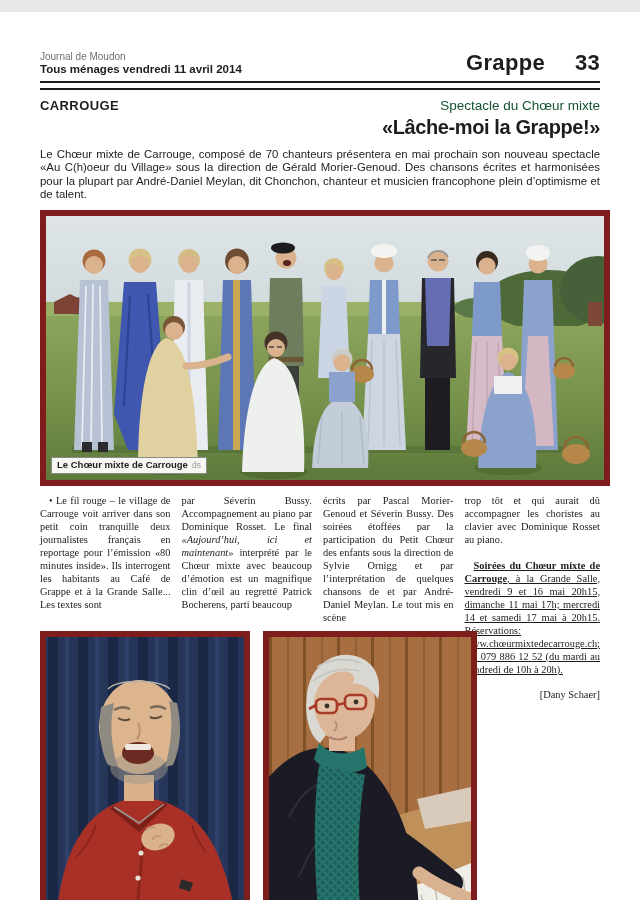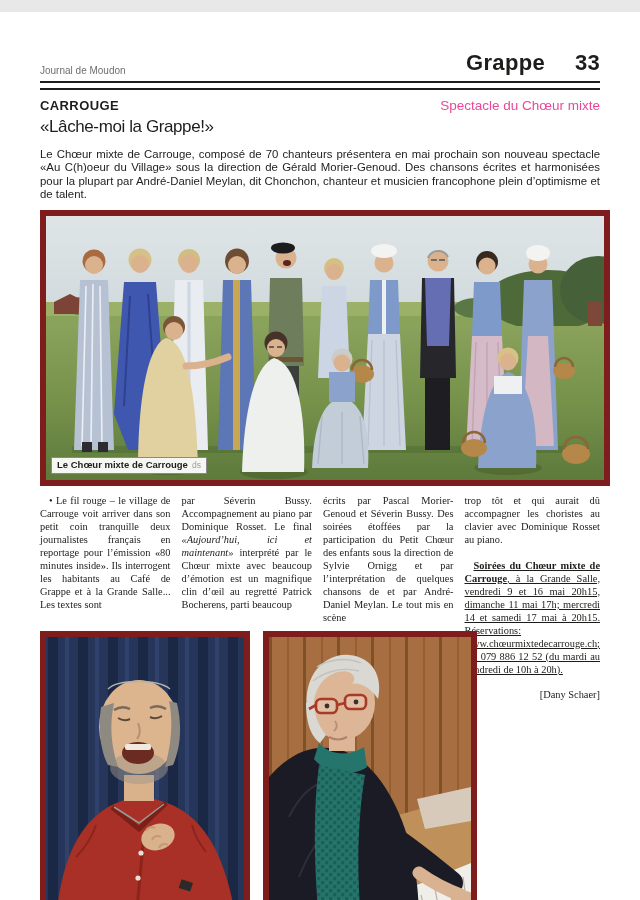--- a/index.html
+++ b/index.html
@@ -11,22 +11,22 @@
   .masthead{display:flex;justify-content:space-between;align-items:flex-end;}
   .pub{font-size:10px;color:#6f6f6d;line-height:11px;}
   .edition{font-size:11.5px;font-weight:bold;line-height:13px;margin-top:1px;}
   .section-block{display:flex;align-items:baseline;gap:30px;font-size:22px;font-weight:bold;letter-spacing:.3px;}
   .rule1{height:2px;background:#1d1d1b;margin-top:5px;}
   .rule2{height:1.5px;background:#1d1d1b;margin-top:5px;}
 
   
   .kicker-row{display:flex;justify-content:space-between;align-items:flex-end;margin-top:8px;}
   .location{font-size:13px;font-weight:bold;letter-spacing:.4px;}
-  .kicker{font-size:13.5px;color:#ec4899;}
-  .headline{margin:0;margin-top:0px;text-align:left;font-size:17px;font-weight:normal;
+  .kicker{font-size:13.5px;color:#14532d;}
+  .headline{margin:0;margin-top:0px;text-align:right;font-size:20px;font-weight:bold;
             letter-spacing:-.4px;line-height:28px;}
 
   
   .lead{margin:7px 0 0 0;font-size:11.4px;line-height:13.6px;text-align:justify;color:#222220;}
 
   
   .photo-frame{border:6px solid #7f1d1d;background:#dfe3e4;line-height:0;}
   .main-photo{position:relative;margin-top:8px;width:558px;height:264px;}
   .overlay-caption{position:absolute;left:5px;bottom:6px;background:#f6f6f3;border:1px solid #8a8a86;
                    padding:1px 5px 2px 5px;font-size:9.5px;font-weight:bold;line-height:11px;}
@@ -55,20 +55,21 @@
 </style>
 </head>
 <body>
 
 <div class="page">
   <div class="content">
 
     <header class="masthead">
       <div>
         <div class="pub">Journal de Moudon</div>
+        <div class="edition">Tous ménages vendredi 11 avril 2014</div>
       </div>
       <div class="section-block">
         <span>Grappe</span>
         <span>33</span>
       </div>
     </header>
     <div class="rule1"></div>
     <div class="rule2"></div>
 
     <div class="kicker-row">

